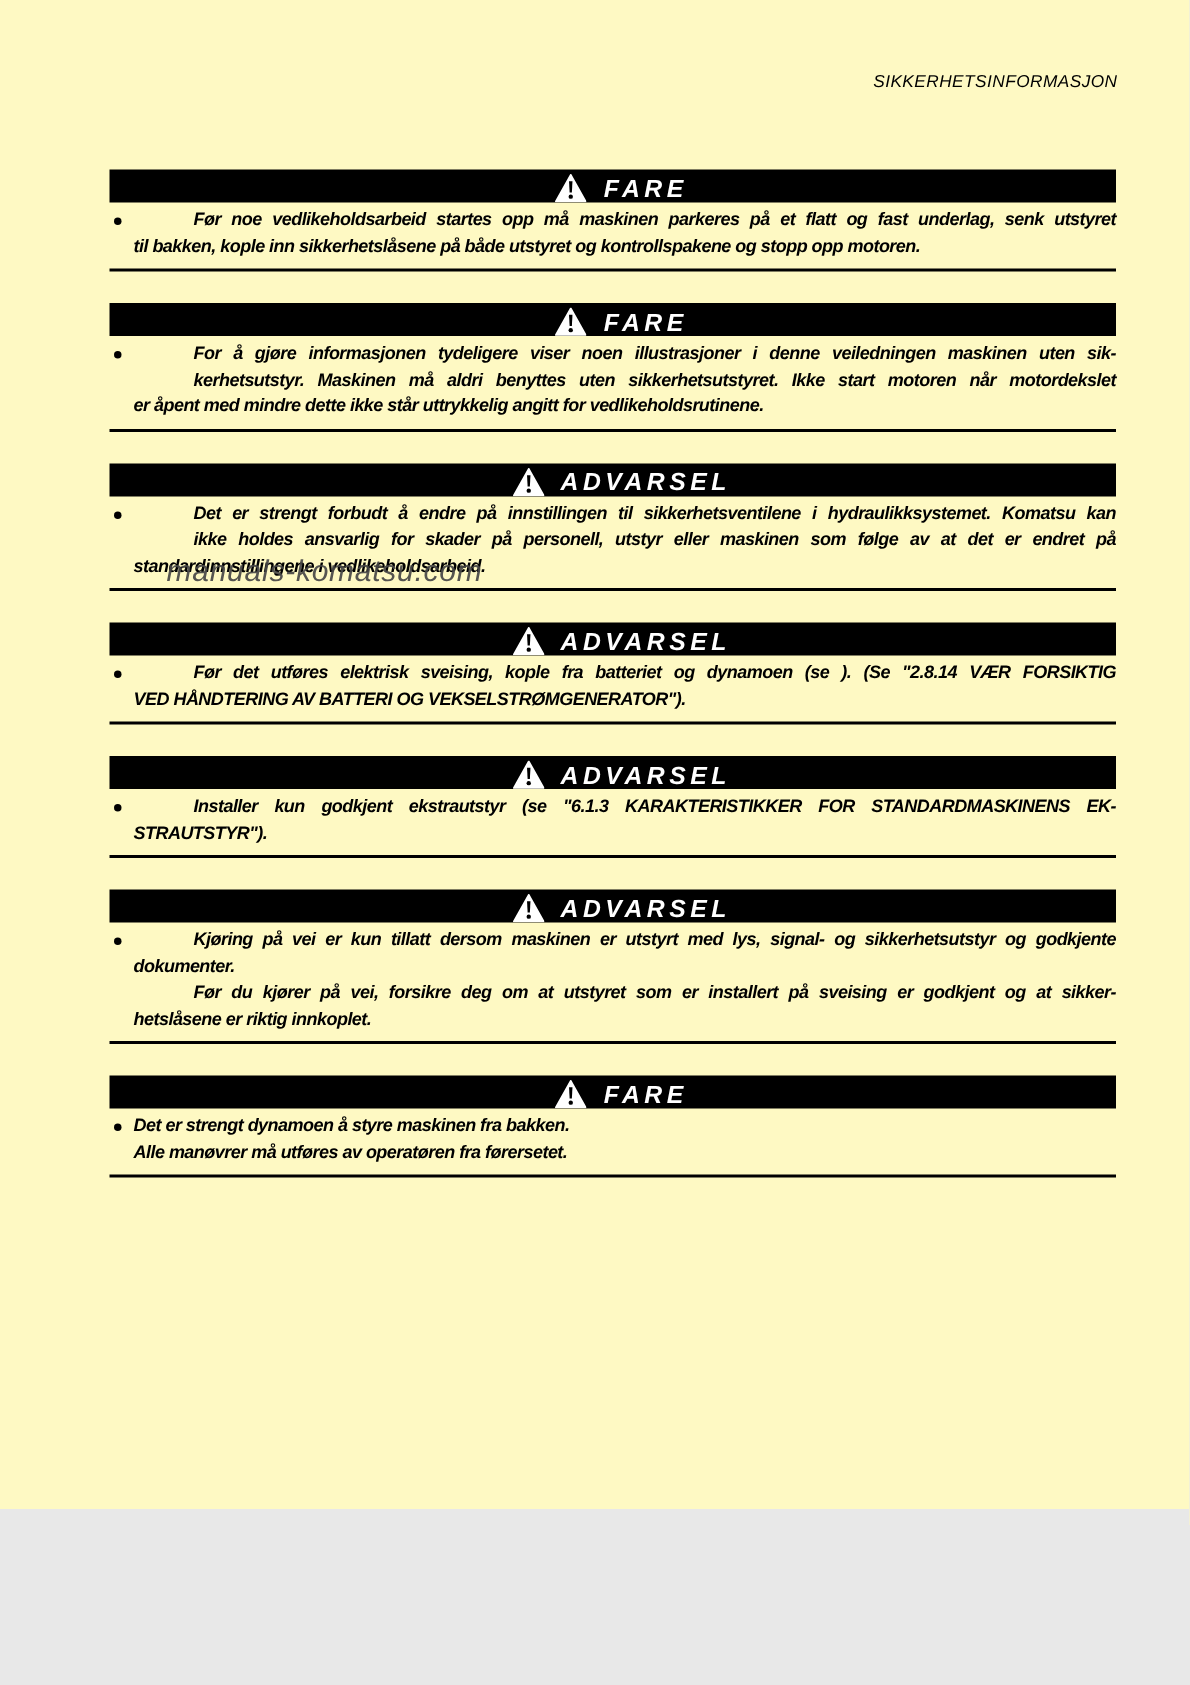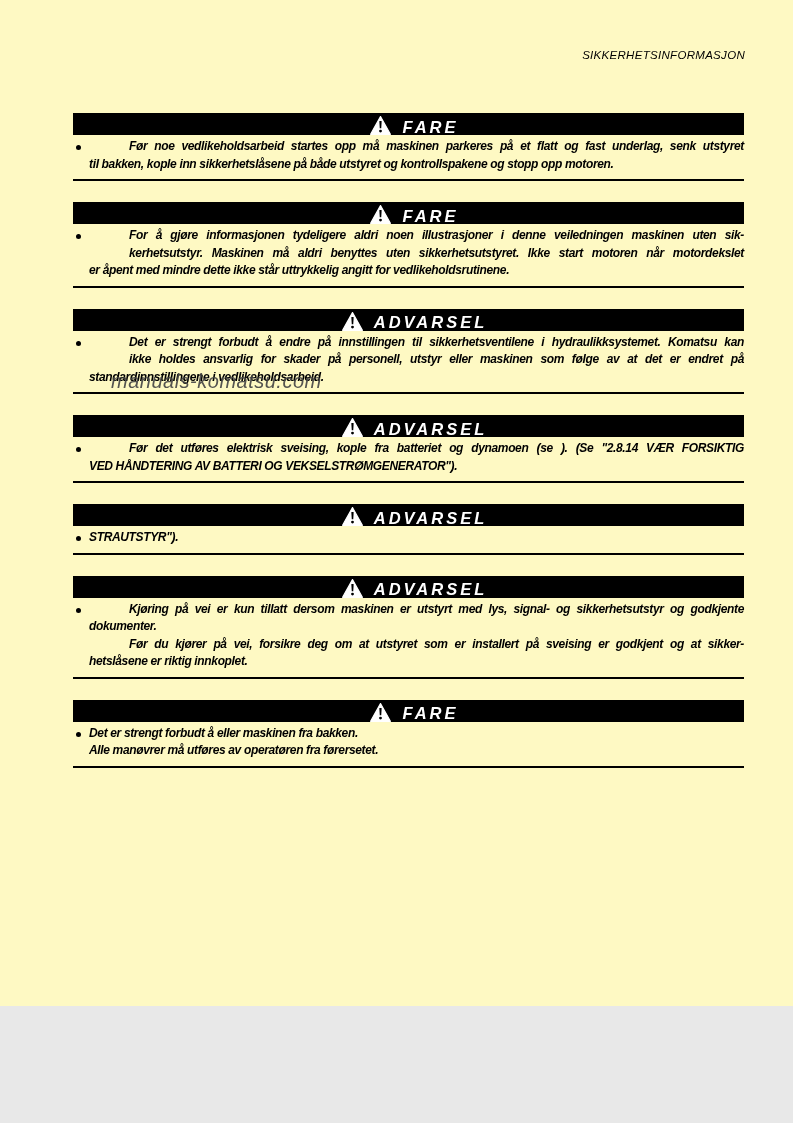--- a/index.html
+++ b/index.html
@@ -137,21 +137,21 @@
           <svg width="21" height="19" viewBox="0 0 21 19" aria-hidden="true">
             <path d="M10.5 0.6 L20.4 18.3 L0.6 18.3 Z" fill="#ffffff" stroke="#ffffff" stroke-width="1.2" stroke-linejoin="round"></path>
             <path d="M9.35 4.9 h2.3 l-0.4 7.4 h-1.5 Z" fill="#000000"></path>
             <circle cx="10.5" cy="15.1" r="1.45" fill="#000000"></circle>
           </svg>
         </span>
         <span class="warn-label">FARE</span>
       </div>
       <div class="warn-body">
         <span class="bullet"></span>
-        <div class="line stretch">For å gjøre informasjonen tydeligere aldri noen illustrasjoner i denne veiledningen maskinen uten sik-</div>
+        <div class="line stretch">For å gjøre informasjonen tydeligere viser noen illustrasjoner i denne veiledningen maskinen uten sik-</div>
         <div class="line stretch">kerhetsutstyr. Maskinen må aldri benyttes uten sikkerhetsutstyret. Ikke start motoren når motordekslet</div>
         <div class="line">er åpent med mindre dette ikke står uttrykkelig angitt for vedlikeholdsrutinene.</div>
       </div>
       <div class="rule"></div>
     </section>
 
     <section class="warn-block">
       <div class="warn-bar">
         <span class="warn-icon">
           <svg width="21" height="19" viewBox="0 0 21 19" aria-hidden="true">
@@ -196,20 +196,21 @@
           <svg width="21" height="19" viewBox="0 0 21 19" aria-hidden="true">
             <path d="M10.5 0.6 L20.4 18.3 L0.6 18.3 Z" fill="#ffffff" stroke="#ffffff" stroke-width="1.2" stroke-linejoin="round"></path>
             <path d="M9.35 4.9 h2.3 l-0.4 7.4 h-1.5 Z" fill="#000000"></path>
             <circle cx="10.5" cy="15.1" r="1.45" fill="#000000"></circle>
           </svg>
         </span>
         <span class="warn-label">ADVARSEL</span>
       </div>
       <div class="warn-body">
         <span class="bullet"></span>
+        <div class="line stretch">Installer kun godkjent ekstrautstyr (se "6.1.3 KARAKTERISTIKKER FOR STANDARDMASKINENS EK-</div>
         <div class="line">STRAUTSTYR").</div>
       </div>
       <div class="rule"></div>
     </section>
 
     <section class="warn-block">
       <div class="warn-bar">
         <span class="warn-icon">
           <svg width="21" height="19" viewBox="0 0 21 19" aria-hidden="true">
             <path d="M10.5 0.6 L20.4 18.3 L0.6 18.3 Z" fill="#ffffff" stroke="#ffffff" stroke-width="1.2" stroke-linejoin="round"></path>
@@ -235,21 +236,21 @@
           <svg width="21" height="19" viewBox="0 0 21 19" aria-hidden="true">
             <path d="M10.5 0.6 L20.4 18.3 L0.6 18.3 Z" fill="#ffffff" stroke="#ffffff" stroke-width="1.2" stroke-linejoin="round"></path>
             <path d="M9.35 4.9 h2.3 l-0.4 7.4 h-1.5 Z" fill="#000000"></path>
             <circle cx="10.5" cy="15.1" r="1.45" fill="#000000"></circle>
           </svg>
         </span>
         <span class="warn-label">FARE</span>
       </div>
       <div class="warn-body">
         <span class="bullet"></span>
-        <div class="line">Det er strengt forbudt å eller maskinen fra bakken.</div>
+        <div class="line">Det er strengt dynamoen å styre maskinen fra bakken.</div>
         <div class="line">Alle manøvrer må utføres av operatøren fra førersetet.</div>
       </div>
       <div class="rule"></div>
     </section>
 
   </main>
 
   <div class="watermark">manuals-komatsu.com</div>
 
   <div class="footer-code">WWAM006104</div>

